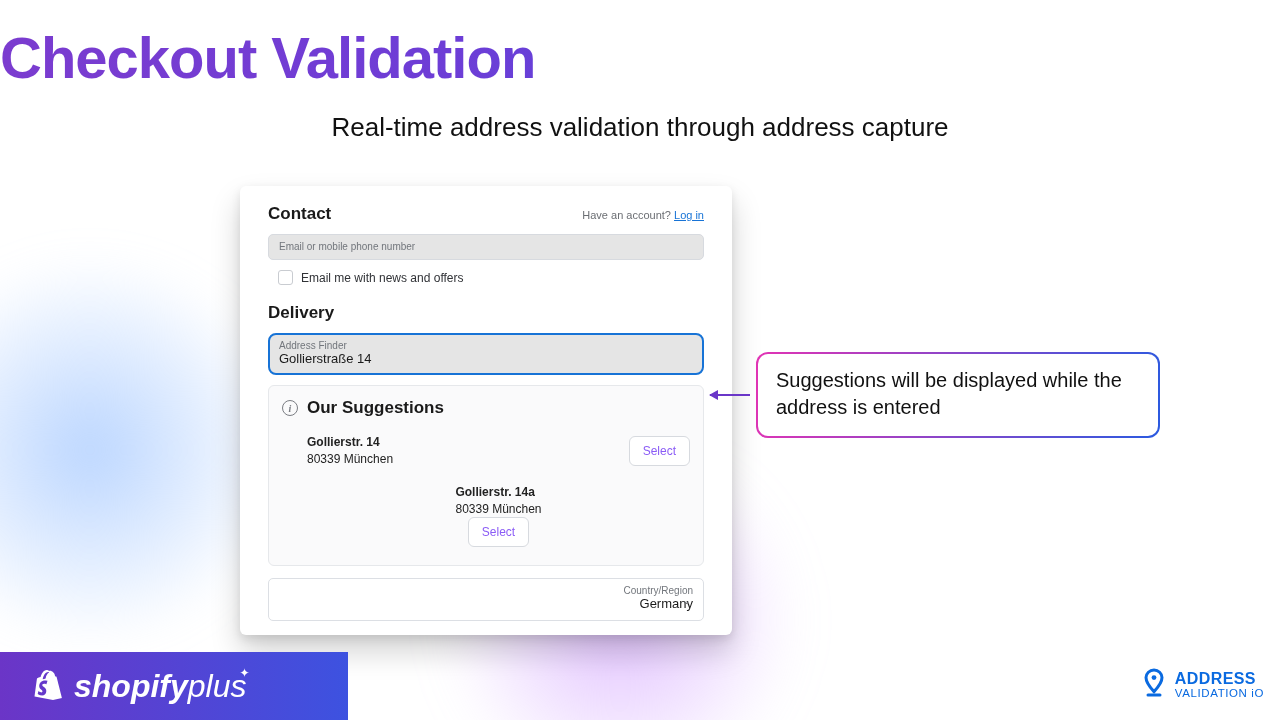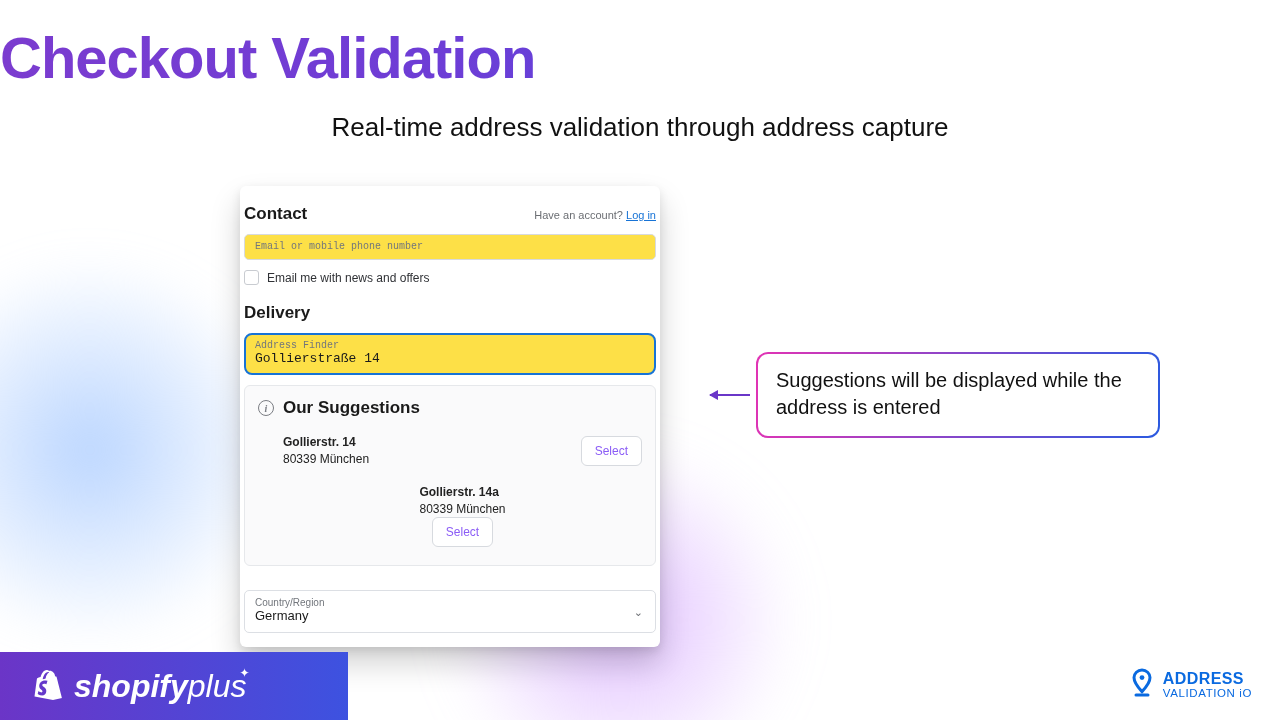--- a/index.html
+++ b/index.html
@@ -24,44 +24,43 @@
       font-size: 58px; font-weight: 800; letter-spacing: -1px;
       background: linear-gradient(90deg, #7b3ccf 0%, #6d3dd6 35%, #3e56e6 100%);
       -webkit-background-clip: text; background-clip: text; color: transparent;
     }
     .subhead {
       position: absolute; top: 112px; left: 0; right: 0; text-align: center;
       font-size: 26px; font-weight: 400; color: #111;
     }
     
     .card {
-      position: absolute; left: 240px; top: 186px; width: 420px;
+      position: absolute; left: 240px; top: 186px; width: 492px;
       background: #fff; border-radius: 6px;
       box-shadow: 0 16px 30px rgba(0,0,0,.18), 0 4px 10px rgba(0,0,0,.10);
-      padding: 18px 4px 14px;
+      padding: 18px 28px 14px;
     }
     .sec-head {
       display: flex; justify-content: space-between; align-items: baseline;
       margin-bottom: 10px;
     }
     .sec-title { font-size: 17px; font-weight: 700; color: #1a1a1a; }
     .acct { font-size: 11px; color: #6b6e73; }
     .acct a { color: #1773d6; text-decoration: underline; }
     .field {
       border: 1px solid #d7dadf; border-radius: 5px; padding: 6px 10px 7px;
-      background: #fde047;
-      font-family: Liberation Mono, monospace;
+      background: #e5e5e5;
     }
     .field.focus {
       border: 2px solid #1773d6; padding: 5px 9px 6px;
       border-radius: 8px;
     }
     .flabel { font-size: 10px; color: #72767c; }
     .fvalue { font-size: 13px; color: #1a1a1a; line-height: 1.25; }
-    .checkrow { margin: 10px 0 18px; display: flex; align-items: center; gap: 8px; }
+    .checkrow { margin: 10px 10px 18px; display: flex; align-items: center; gap: 8px; }
     .checkbox {
       width: 15px; height: 15px; border: 1px solid #c9ccd1; border-radius: 3px;
       background: #fff;
     }
     .checklabel { font-size: 12px; color: #303236; }
     .sec-title2 { font-size: 17px; font-weight: 700; color: #1a1a1a; margin-bottom: 10px; }
     .suggest-box {
       margin-top: 10px; border: 1px solid #e6e8eb; border-radius: 6px;
       background: #fafafb; padding: 12px 13px;
     }
@@ -76,22 +75,22 @@
     .sugg-item { display: flex; justify-content: space-between; align-items: center; padding: 6px 0 6px 25px; }
     .sugg-item + .sugg-item { margin-top: 4px; flex-direction: column; }
     .sugg-addr { font-size: 12px; line-height: 1.4; font-weight: 600; color: #222; }
     .sugg-addr div:nth-child(2){ font-weight: 400; }
     .sel-btn {
       font-size: 12px; font-weight: 400; color: #8b5cf6;
       background: #fff; border: 1px solid #d7dadf; border-radius: 6px;
       padding: 7px 13px; cursor: pointer;
     }
     .country {
-      margin-top: 24px; border: 1px solid #dcdfe4; border-radius: 5px;
-      background: #fff; padding: 6px 10px 7px; position: relative;
+      margin-top: 12px; border: 1px solid #dcdfe4; border-radius: 5px;
+      background: #fff; padding: 6px 10px 7px; position: relative; text-align: right;
     }
     .chev {
       position: absolute; right: 12px; top: 50%; transform: translateY(-50%);
       font-size: 11px; color: #6a6d72;
     }
     
     .callout-wrap { position: absolute; left: 710px; top: 352px; display: flex; align-items: center; }
     .arrowline { width: 40px; height: 2px; background: #6a36c8; position: relative; margin-right: 6px;}
     .arrowhead {
       position: absolute; left: -1px; top: -4px;
@@ -105,21 +104,21 @@
       position: absolute; left: 0; bottom: 0; width: 348px; height: 68px;
       background: linear-gradient(90deg, #6b35c7 0%, #3d52e0 100%);
       display: flex; align-items: center; gap: 12px; padding-left: 32px;
     }
     .bag-icon { width: 30px; height: 32px; position: relative; }
     .bag-icon svg { display:block; }
     .shop-text { color: #fff; font-size: 32px; font-weight: 600; font-style: italic; letter-spacing: 0px; }
     .shop-text .plus { font-weight: 300; font-style: italic; position: relative; }
     .shop-text .dot { position: absolute; top:-2px; right:-3px; font-size: 12px; font-style: normal;}
     .addrval {
-      position: absolute; right: 28px; bottom: 18px; display: flex; align-items: center; gap: 10px;
+      position: absolute; right: 16px; bottom: 18px; display: flex; align-items: center; gap: 10px;
     }
     .pin { color: #0a6ae0; }
     .addrval-text { display: flex; flex-direction: column; line-height: 1.05; }
     .addrval-text .l1 { color: #0a6ae0; font-weight: 800; font-size: 16px; letter-spacing: .4px;}
     .addrval-text .l2 { color: #0a6ae0; font-weight: 500; font-size: 11.5px; letter-spacing: .6px;}
   </style>
 </head>
 <body>
 
 <div class="bg-blur-1"></div>

